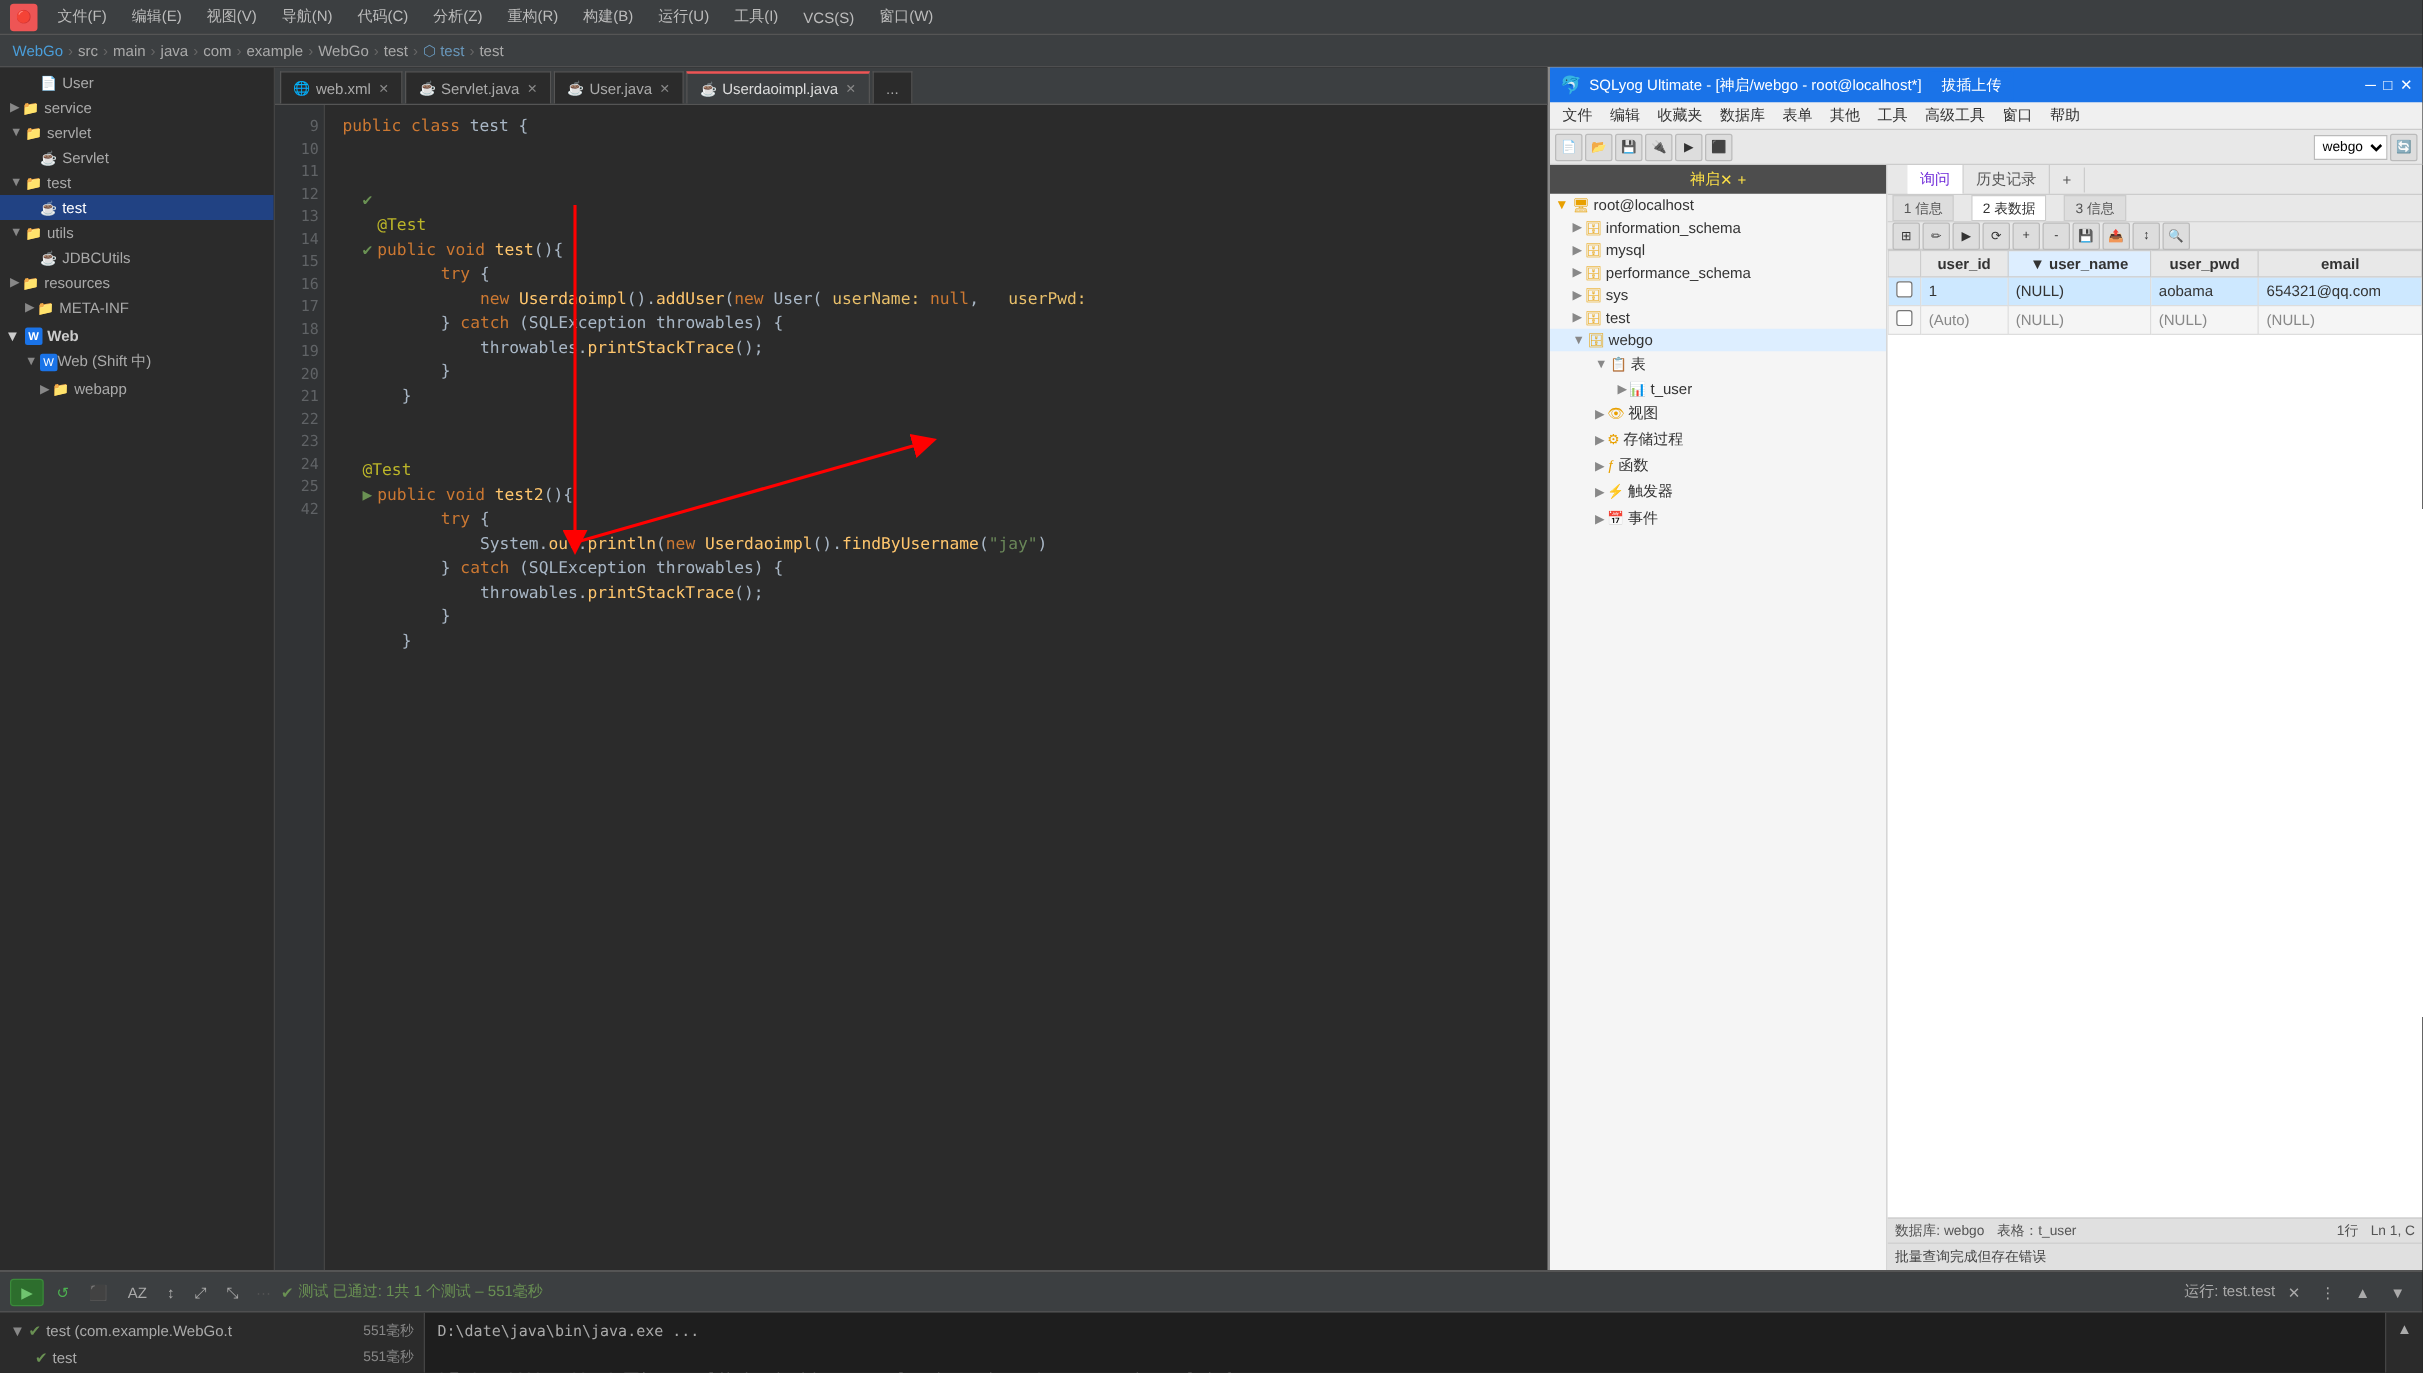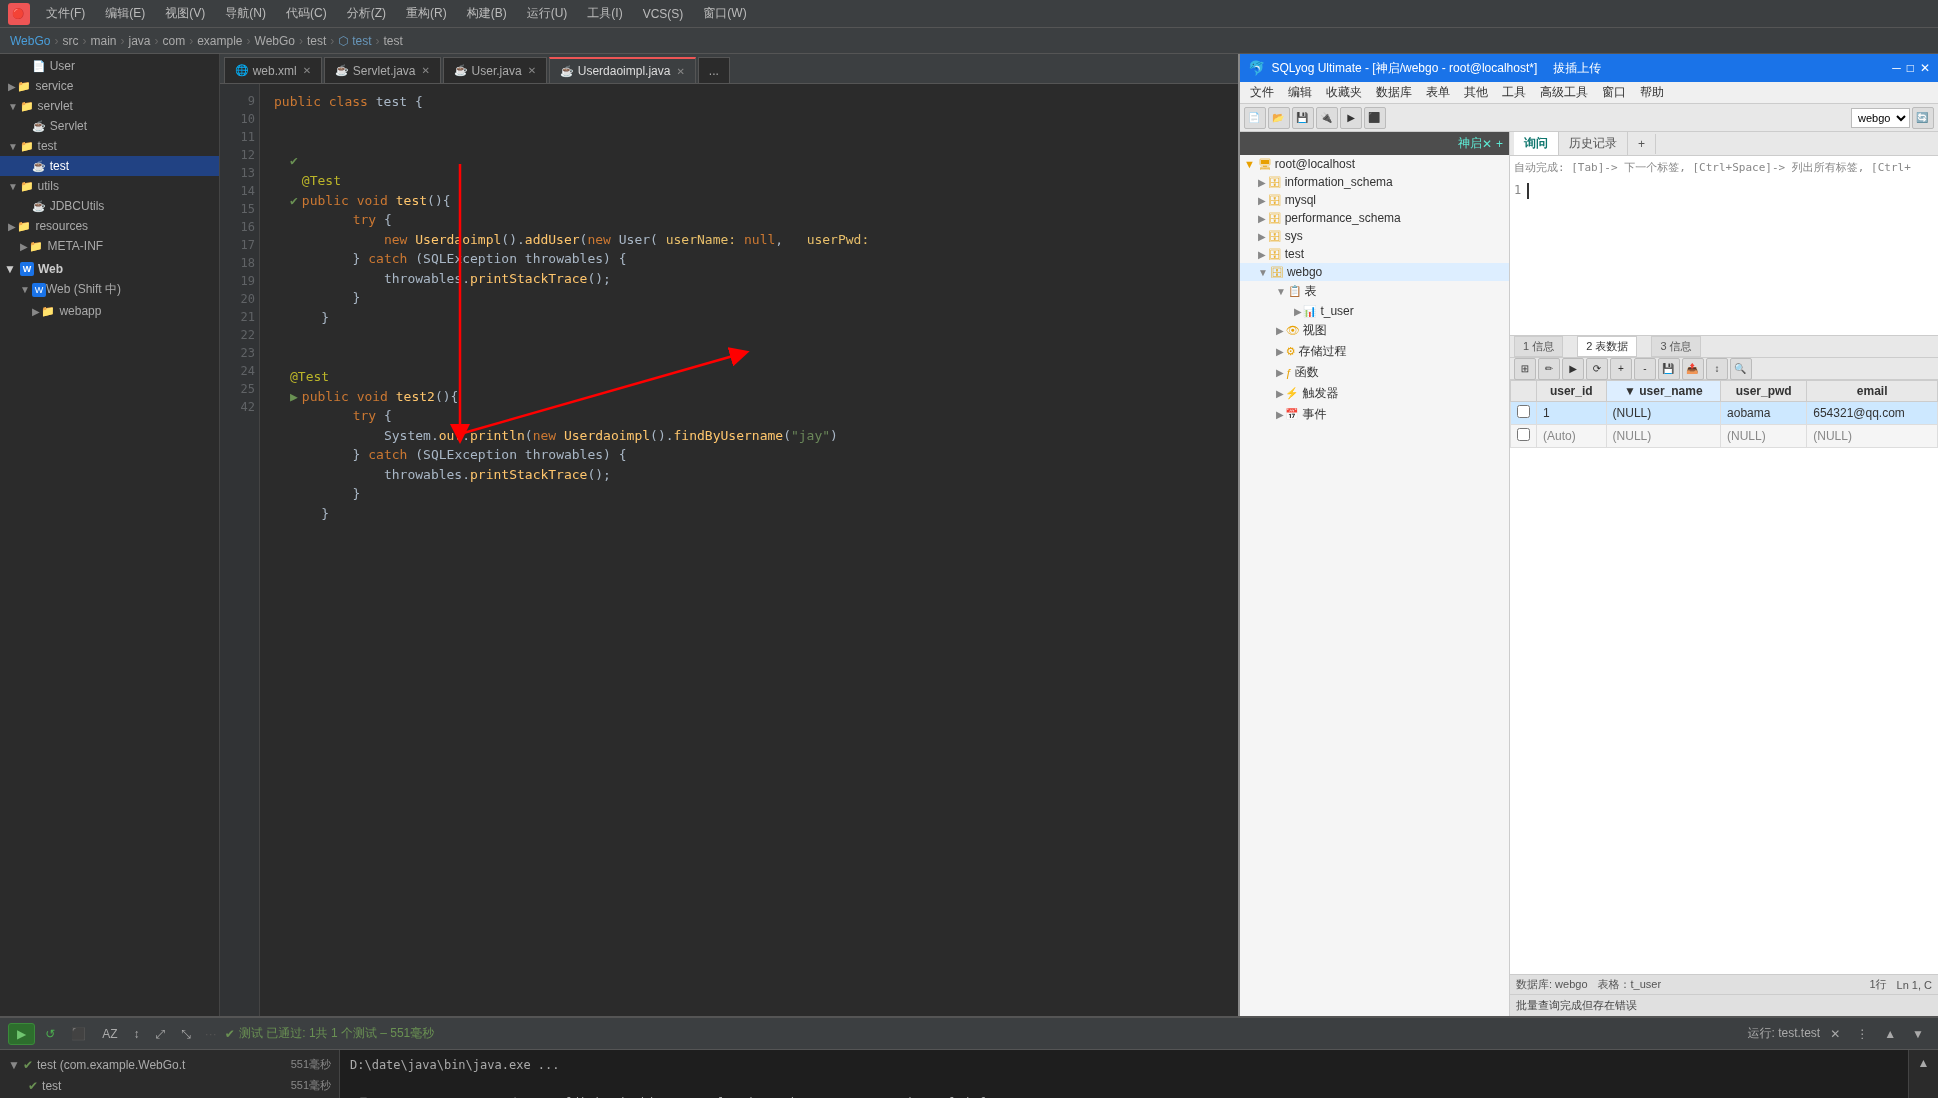--- a/index.html
+++ b/index.html
@@ -222,26 +222,26 @@
     }
     .sqlyog-tree {
       width: 270px;
       background: #f5f5f5;
       border-right: 1px solid #ccc;
       overflow-y: auto;
       font-size: 12px;
     }
     .sqlyog-tree-header {
       background: #4d4d4d;
-      color: #5eead4;
+      color: #fde047;
       padding: 3px 6px;
       font-size: 12px;
       display: flex;
       align-items: center;
-      justify-content: flex-end;
+      justify-content: center;
     }
     .tree-node {
       display: flex;
       align-items: center;
       padding: 2px 4px;
       cursor: pointer;
       color: #333;
       font-size: 12px;
     }
     .tree-icon { margin-right: 3px; font-size: 11px; color: #e8a000; }
@@ -261,21 +261,21 @@
       border-bottom: 1px solid #ccc;
       padding: 0 4px;
     }
     .sqlyog-tab {
       padding: 3px 10px;
       cursor: pointer;
       font-size: 12px;
       color: #555;
       border-right: 1px solid #ccc;
     }
-    .sqlyog-tab.active { background: white; color: #0f766e; font-weight: bold; }
+    .sqlyog-tab.active { background: white; color: #6d28d9; font-weight: normal; margin-left: 12px; }
     .sqlyog-query-area {
       height: 180px;
       background: white;
       border-bottom: 1px solid #ccc;
       padding: 4px;
       font-family: 'Consolas', monospace;
       font-size: 12px;
       color: #333;
       overflow: auto;
     }
@@ -847,27 +847,20 @@
       </div>
 
       <div class="sqlyog-right">
 
         <div class="sqlyog-tabs">
           <div class="sqlyog-tab active">询问</div>
           <div class="sqlyog-tab">历史记录</div>
           <div class="sqlyog-tab">+</div>
         </div>
 
-        <div class="sqlyog-query-area">
-          <div style="color:#888;font-size:11px;margin-bottom:8px;">自动完成: [Tab]-&gt; 下一个标签, [Ctrl+Space]-&gt; 列出所有标签, [Ctrl+</div>
-          <div style="display:flex;align-items:flex-start;gap:6px;">
-            <span style="color:#888;font-size:12px;">1</span>
-            <span style="display:inline-block;width:2px;height:16px;background:#333;animation:blink 1s infinite;"></span>
-          </div>
-        </div>
 
         <div class="sqlyog-result-tabs">
           <div class="result-tab">1 信息</div>
           <div class="result-tab active">2 表数据</div>
           <div class="result-tab">3 信息</div>
         </div>
 
         <div class="sqlyog-result-toolbar">
           <div class="sqlyog-toolbar-btn">⊞</div>
           <div class="sqlyog-toolbar-btn">✏</div>

